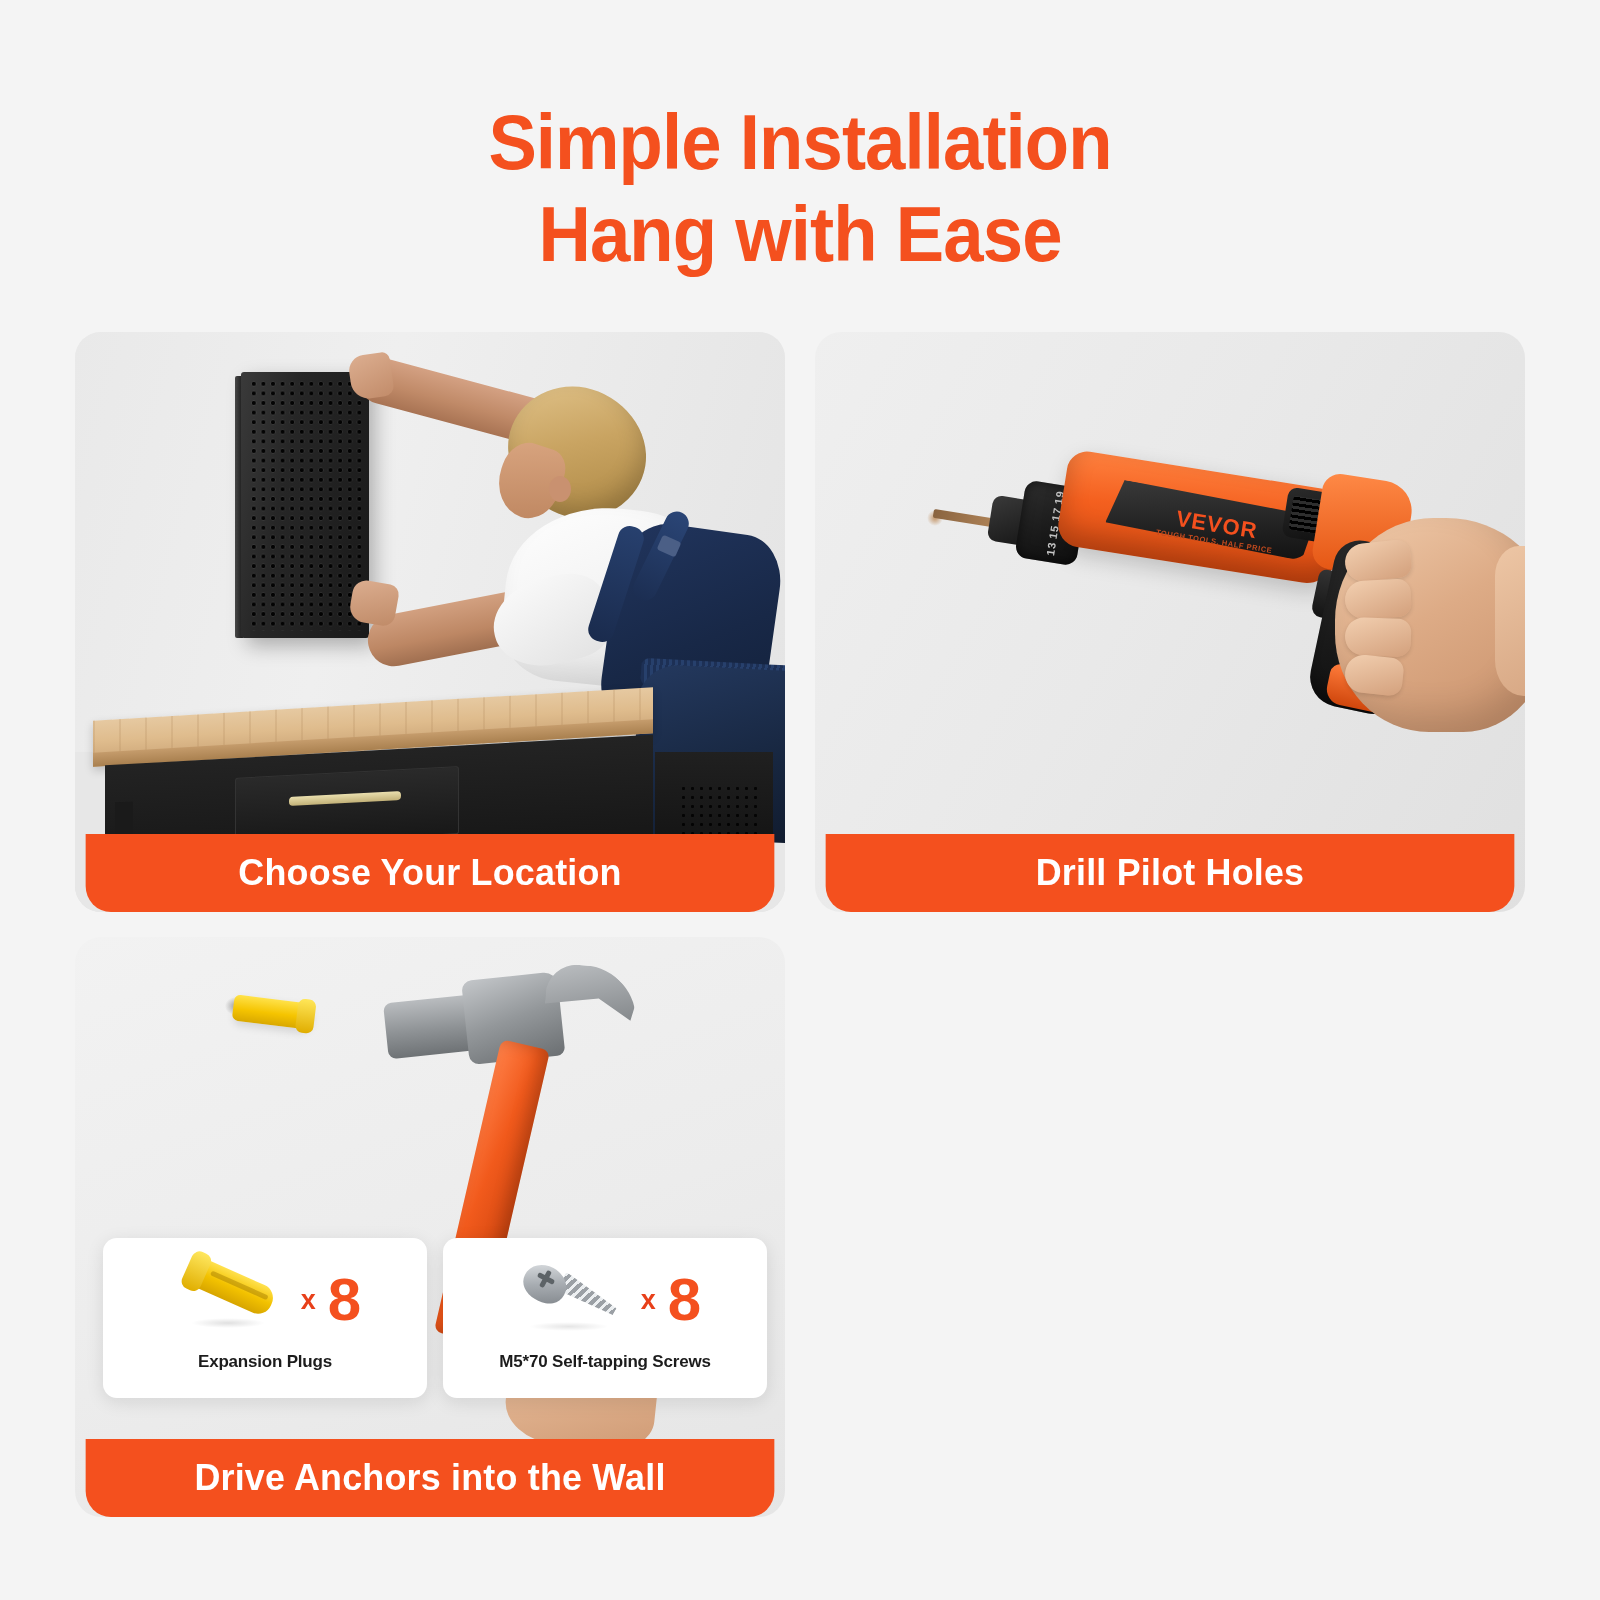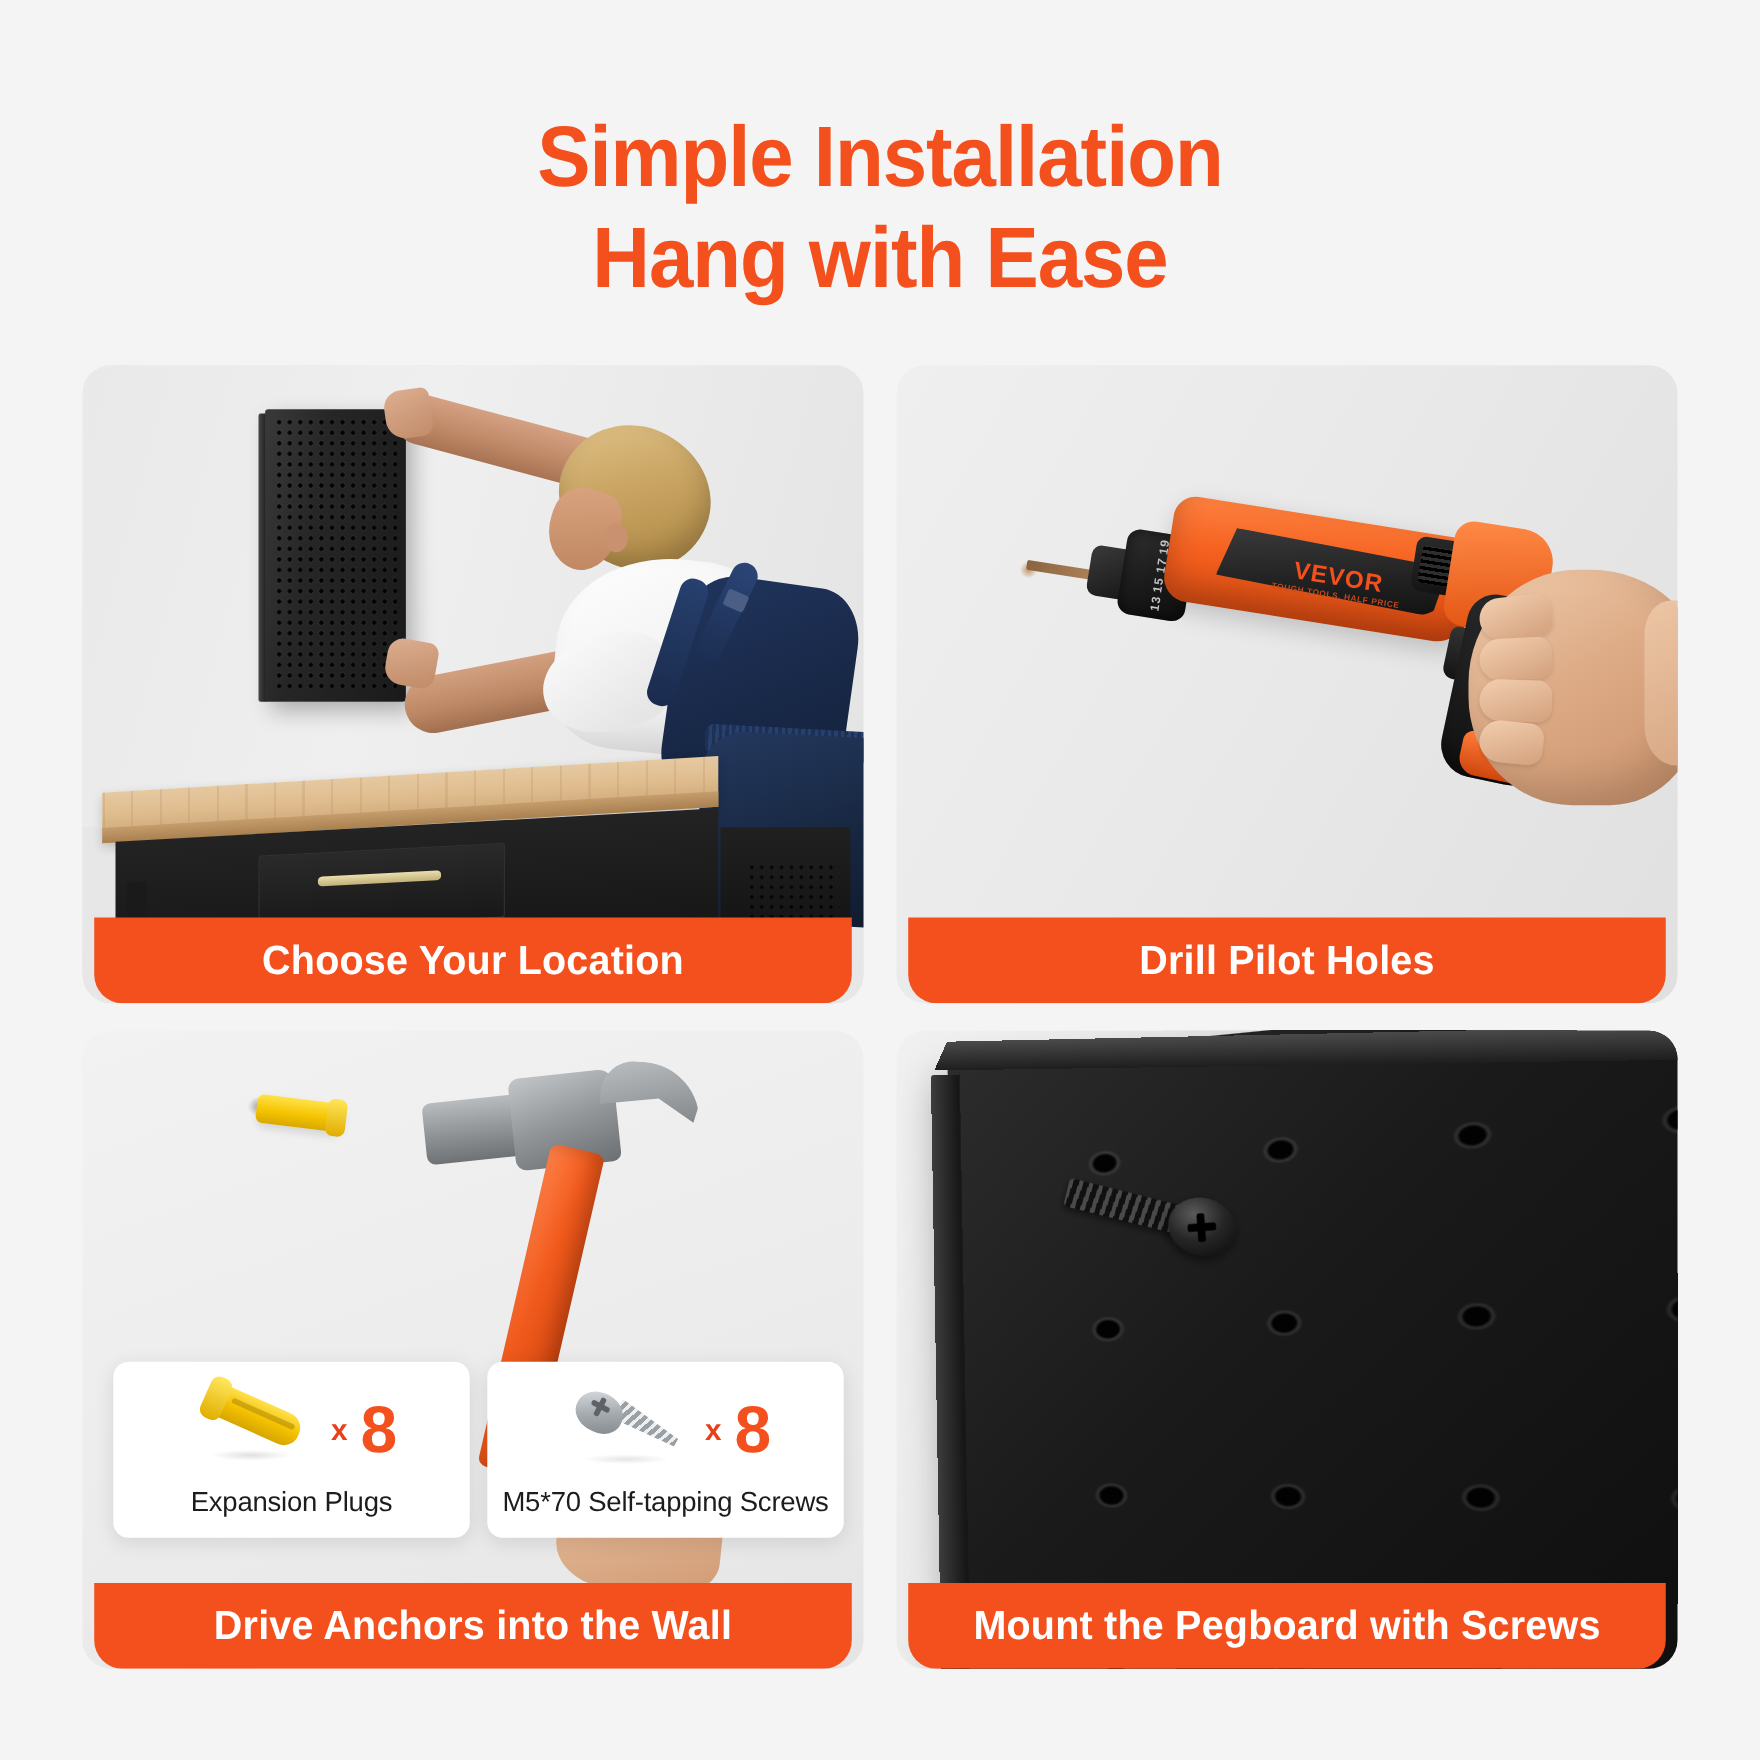--- a/index.html
+++ b/index.html
@@ -418,21 +418,21 @@
     padding-top: 10px;
   }
   .part-row {
     display: flex; align-items: center; justify-content: center;
     gap: 12px; height: 104px; width: 100%;
   }
   .part-vis { width: 120px; height: 96px; position: relative; }
   .mult { color: #e8401a; font-weight: 800; font-size: 27px; }
   .qty { color: #f4501e; font-weight: 800; font-size: 60px; line-height: 1; }
   .part-label {
-    font-size: 25px; color: #1c1c1c; font-weight: 400;
+    font-size: 17px; color: #1c1c1c; font-weight: 700;
     letter-spacing: -.2px;
   }
   
   .plug-ill {
     position: absolute; left: 20px; top: 20px; width: 86px; height: 30px;
     background: linear-gradient(180deg,#ffe14e 0%,#f3c200 50%,#d7a500 100%);
     border-radius: 8px 14px 14px 8px;
     transform: rotate(24deg);
   }
   .plug-ill::before {
@@ -655,30 +655,15 @@
             <span class="mult">x</span>
             <span class="qty">8</span>
           </div>
           <div class="part-label">M5*70 Self-tapping Screws</div>
         </div>
       </div>
 
       <div class="caption">Drive Anchors into the Wall</div>
     </div>
 
-    <div class="card p4">
-      <div class="photo">
-        <div class="board"></div>
-        <div class="board-top"></div>
-        <div class="board-side"></div>
-        <div class="holes4"></div>
-        <div class="screw4">
-          <div class="s4-shaft"></div>
-          <div class="s4-head"></div>
-          <div class="s4-cross"></div>
-          <div class="s4-cross2"></div>
-        </div>
-      </div>
-      <div class="caption">Mount the Pegboard with Screws</div>
-    </div>
 
   </div>
 </div>
 
 </body></html>

